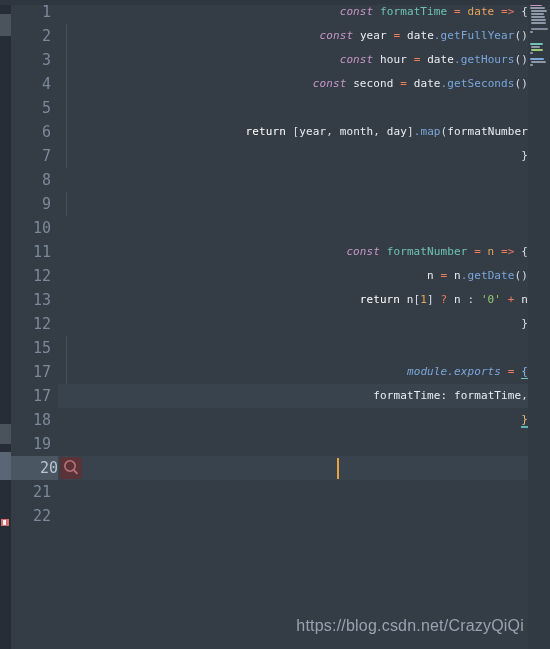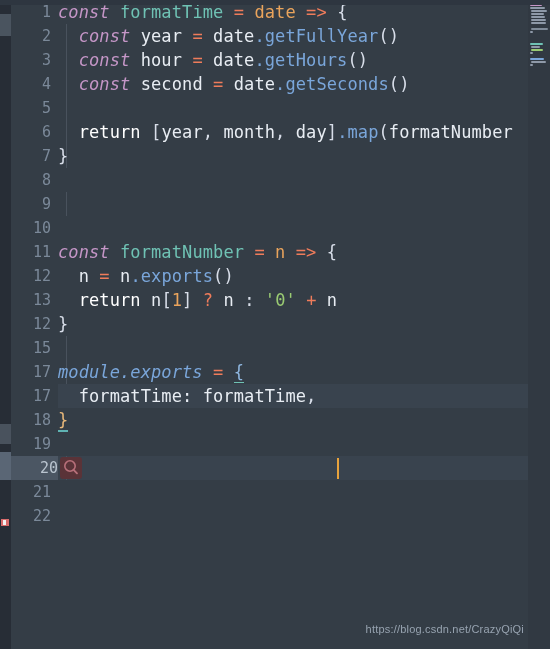--- a/index.html
+++ b/index.html
@@ -99,24 +99,25 @@
     position: absolute;
     top: 0; left: 58px;
     width: 470px;
     height: 649px;
     z-index: 2;
   }
   .row {
     position: relative;
     height: 24px;
     line-height: 24px;
-    font-size: 17px;
+    font-size: 11px;
     white-space: pre;
     color: #d8dee9;
     letter-spacing: 0.1px;
+    text-align: right;
   }
   .row.active-row {
     background: rgba(65,76,88,0.45);
   }
 
   
   .active-band {
     position: absolute;
     left: 58px;
     top: 456px;
@@ -185,21 +186,21 @@
     height: 2px;
     border-radius: 1px;
   }
 
   
   .watermark {
     position: absolute;
     right: 26px;
     bottom: 14px;
     font-family: "Liberation Sans", "DejaVu Sans", sans-serif;
-    font-size: 11px;
+    font-size: 16px;
     color: #97a3b0;
     z-index: 7;
     letter-spacing: 0.2px;
     margin-top: 12px;
   }
 </style>
 </head>
 <body>
 
 <div class="editor">
@@ -264,21 +265,21 @@
     <div class="row"><span>  </span><span class="kw-ret">return</span><span> </span><span class="punct">[</span><span class="var">year</span><span class="punct">,</span><span> </span><span class="var">month</span><span class="punct">,</span><span> </span><span class="var">day</span><span class="punct">]</span><span class="prop">.map</span><span class="punct">(</span><span class="var">formatNumber</span></div>
 
     <div class="row"><span class="punct">}</span></div>
 
     <div class="row"></div>
     <div class="row"></div>
     <div class="row"></div>
 
     <div class="row"><span class="kw">const</span><span> </span><span class="fn-name">formatNumber</span><span> </span><span class="op">=</span><span> </span><span class="param">n</span><span> </span><span class="op">=&gt;</span><span> </span><span class="punct">{</span></div>
 
-    <div class="row"><span>  </span><span class="var">n</span><span> </span><span class="op">=</span><span> </span><span class="var">n</span><span class="prop">.exports</span><span class="punct">(</span><span class="punct">)</span></div>
+    <div class="row"><span>  </span><span class="var">n</span><span> </span><span class="op">=</span><span> </span><span class="var">n</span><span class="prop">.getDate</span><span class="punct">(</span><span class="punct">)</span></div>
 
     <div class="row"><span>  </span><span class="kw-ret">return</span><span> </span><span class="var">n</span><span class="punct">[</span><span class="num">1</span><span class="punct">]</span><span> </span><span class="op">?</span><span> </span><span class="var">n</span><span> </span><span class="punct">:</span><span> </span><span class="str">'0'</span><span> </span><span class="op">+</span><span> </span><span class="var">n</span></div>
 
     <div class="row"><span class="punct">}</span></div>
 
     <div class="row"></div>
 
     <div class="row"><span class="mod">module.exports</span><span> </span><span class="op">=</span><span> </span><span class="brace-hl">{</span></div>
 
     <div class="row active-row"><span>  </span><span class="var">formatTime:</span><span> </span><span class="var">formatTime</span><span class="punct">,</span></div>

